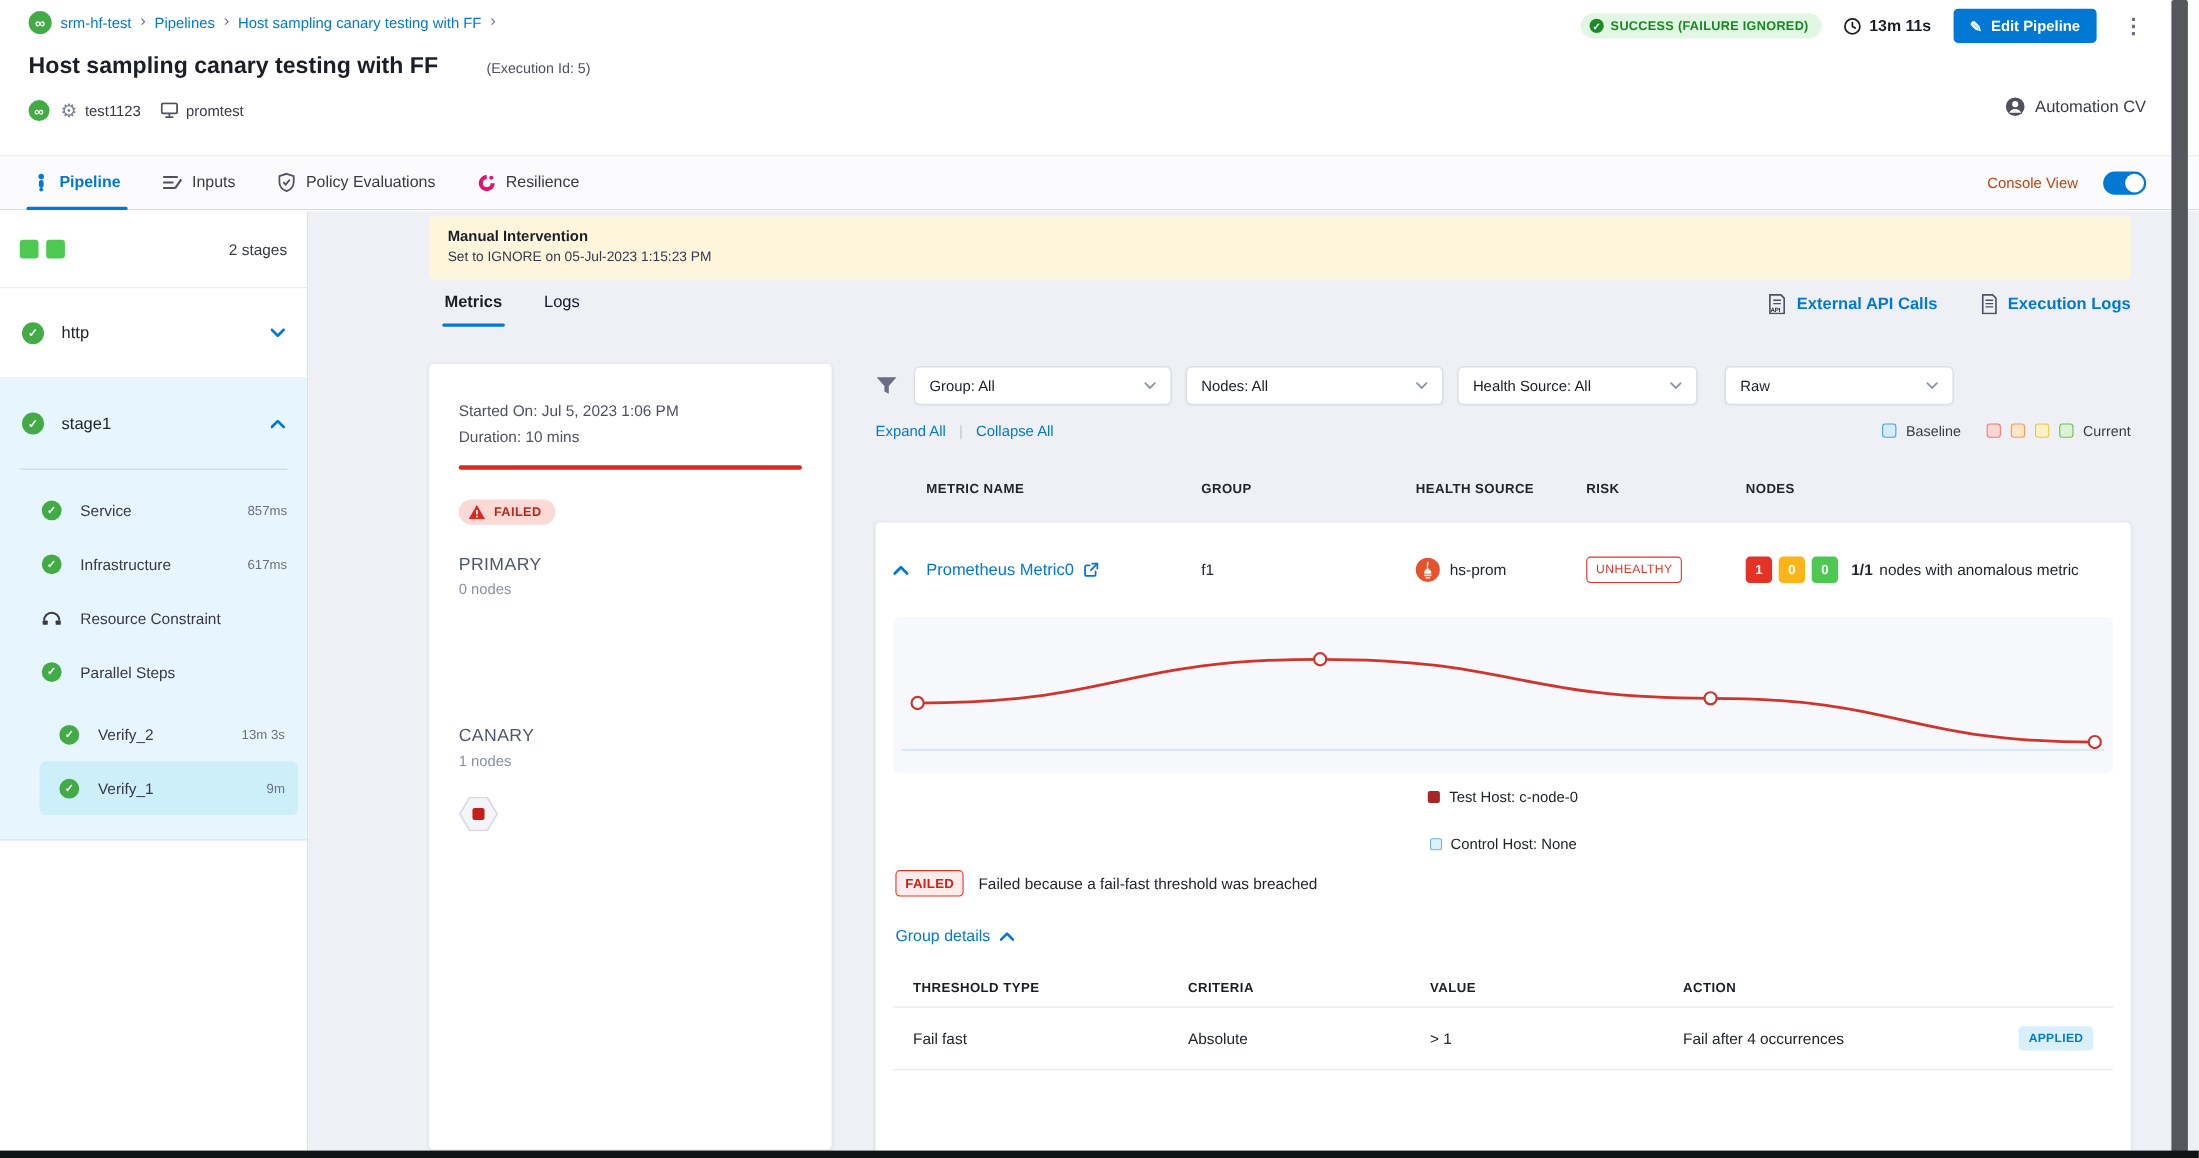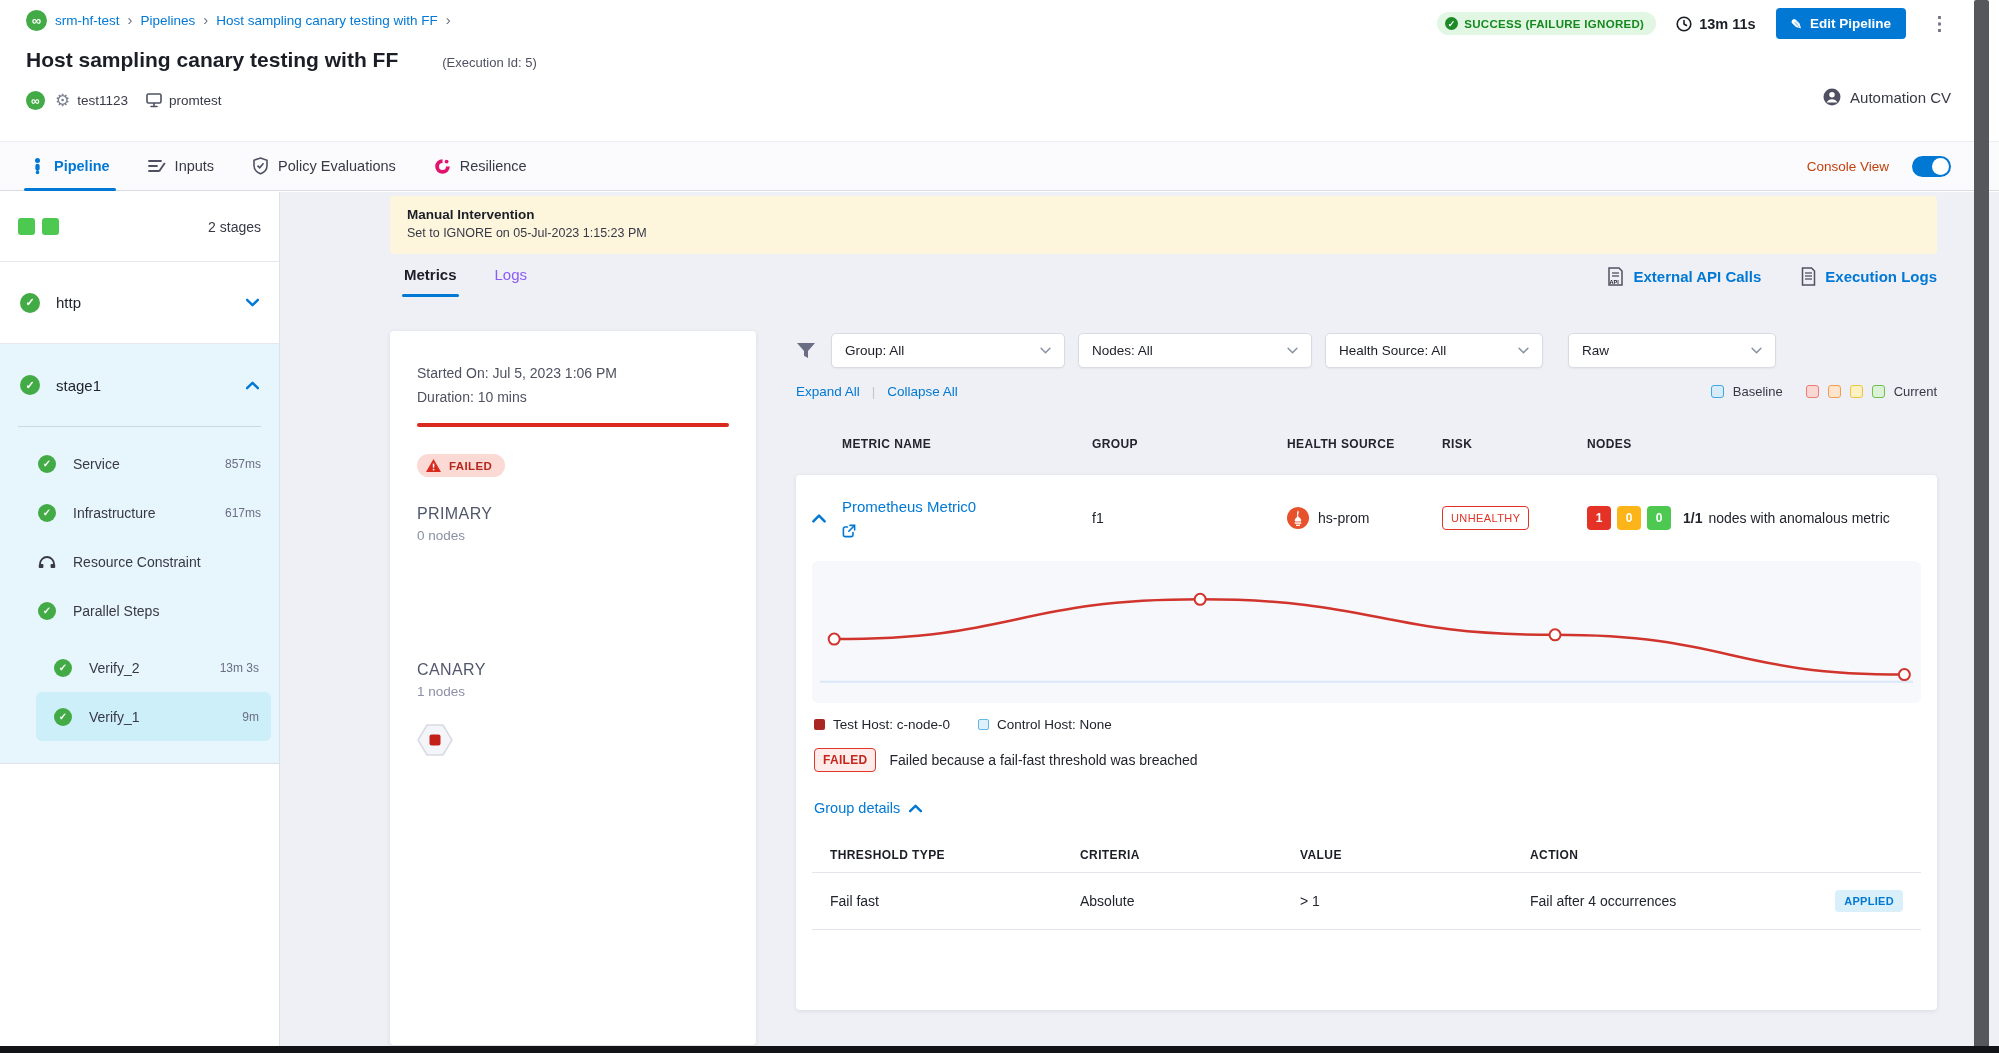--- a/index.html
+++ b/index.html
@@ -66,21 +66,21 @@
   .substep-row { height:49px; display:flex; align-items:center; gap:17px; padding:0 12px 0 18px; font-size:14px; color:#383946;
                  border-radius:6px; cursor:pointer; }
   .substep-row.selected { background:#cdeffa; }
 
   
   .main { position:absolute; left:280px; top:0; right:0; bottom:0; }
   .banner { position:absolute; left:110px; top:4px; right:62px; height:58px; background:#fdf6dd; border-radius:4px; padding:11px 17px; }
   .banner-title { font-size:13.5px; font-weight:bold; color:#1c1e27; }
   .banner-sub { font-size:12.5px; color:#383946; margin-top:4px; }
   .mtabs { position:absolute; left:124px; top:74px; right:62px; display:flex; align-items:flex-start; }
-  .mtab { font-size:15px; color:#8b5cf6; margin-right:38px; padding-bottom:14px; position:relative; cursor:pointer; }
+  .mtab { font-size:15px; color:#0f172a; margin-right:38px; padding-bottom:14px; position:relative; cursor:pointer; }
   .mtab.active { font-weight:bold; color:#1c1e27; }
   .mtab.active::after { content:""; position:absolute; left:-2px; right:-2px; bottom:0; height:3px; background:#0278d5; border-radius:2px; }
   .mlinks { margin-left:auto; display:flex; gap:40px; margin-top:1px; }
   .mlink { color:#0278d5; font-size:15px; font-weight:bold; display:flex; align-items:center; gap:9px; cursor:pointer; }
 
   .content { position:absolute; left:110px; top:139px; right:62px; bottom:8px; display:flex; gap:40px; align-items:stretch; }
 
   
   .summary-card { width:366px; min-width:366px; background:#fff; border-radius:4px; box-shadow:0 1px 4px rgba(40,41,61,.10);
                   padding:34px 27px; }
@@ -113,34 +113,34 @@
   .lg-baseline { background:#d6ecfb; border-color:#41a7e0; }
   .lg-red { background:#fbd7d4; border-color:#ef7b72; margin-left:14px; }
   .lg-orange { background:#fde4cb; border-color:#f79b51; }
   .lg-yellow { background:#fdf0c3; border-color:#e9c63e; }
   .lg-green { background:#dcf2d7; border-color:#6fbf4e; }
 
   .metric-grid { display:grid; grid-template-columns:30px 250px 195px 155px 145px 1fr; align-items:center; }
   .tbl-head { margin-top:38px; padding:0 16px; font-size:12px; font-weight:bold; color:#22252e; letter-spacing:.4px; }
   .metric-card { margin-top:24px; background:#fff; border-radius:4px; box-shadow:0 1px 4px rgba(40,41,61,.10); padding-bottom:80px; }
   .metric-row { height:86px; padding:0 16px; }
-  .mname { display:flex; gap:9px; color:#0278d5; font-size:15px; cursor:pointer;flex-direction:column; }
+  .mname { display:flex; align-items:center; gap:9px; color:#0278d5; font-size:15px; cursor:pointer; }
   .mgroup { font-size:14px; color:#22252e; }
   .mhs { display:flex; align-items:center; gap:9px; font-size:14px; color:#22252e; }
   .risk-badge { display:inline-block; border:1.5px solid #e43326; color:#e43326; font-size:11px; font-weight:normal;
                 letter-spacing:.4px; border-radius:4px; padding:5px 8px; background:#fff; }
   .nodes-cell { display:flex; align-items:center; gap:6px; font-size:14px; color:#22252e; }
   .node-sq { width:24px; height:24px; border-radius:4px; color:#fff; font-size:12px; font-weight:bold;
              display:flex; align-items:center; justify-content:center; }
   .node-red { background:#e43326; } .node-yellow { background:#fcb519; } .node-green { background:#4dc952; }
   .nodes-ratio { font-weight:bold; margin-left:6px; }
 
   .chart-panel { margin:0 16px; background:#f7f8fb; border-radius:6px; height:142px; position:relative; overflow:hidden; }
   .chart-svg { position:absolute; inset:0; width:100%; height:100%; }
-  .chart-legend { display:flex; align-items:center; gap:28px; margin:14px 18px 0; font-size:13.5px; color:#22252e; }
+  .chart-legend { display:flex; align-items:center; gap:28px; margin:14px 18px 0; font-size:13.5px; color:#22252e;flex-direction:column; }
   .cl-item { display:flex; align-items:center; gap:8px; }
   .tl-sq { width:11px; height:11px; background:#a92622; border-radius:2px; }
   .clh-sq { width:11px; height:11px; background:#ddf0fb; border:1.5px solid #64b7e4; border-radius:2px; }
   .fail-row { margin:16px 18px 0; display:flex; align-items:center; gap:13px; font-size:14px; color:#22252e; }
   .fail-badge { border:1.5px solid #e0362a; background:#fdecea; color:#c7251c; font-weight:bold; font-size:12px;
                 letter-spacing:.3px; border-radius:4px; padding:4px 8px; }
   .show-details { margin:28px 18px 0; color:#0278d5; font-size:14.5px; display:flex; align-items:center; gap:9px; cursor:pointer; }
 
   .dt { margin:22px 16px 0; }
   .dt-grid { display:grid; grid-template-columns:250px 220px 230px 1fr 90px; align-items:center; }

